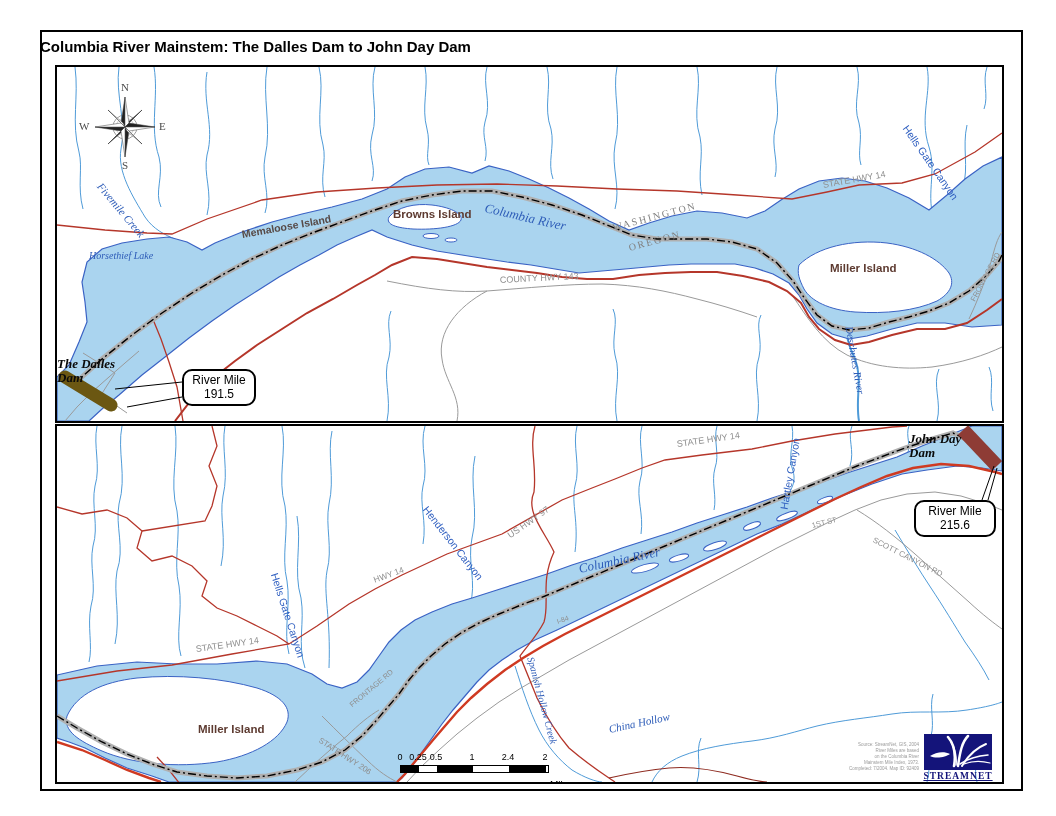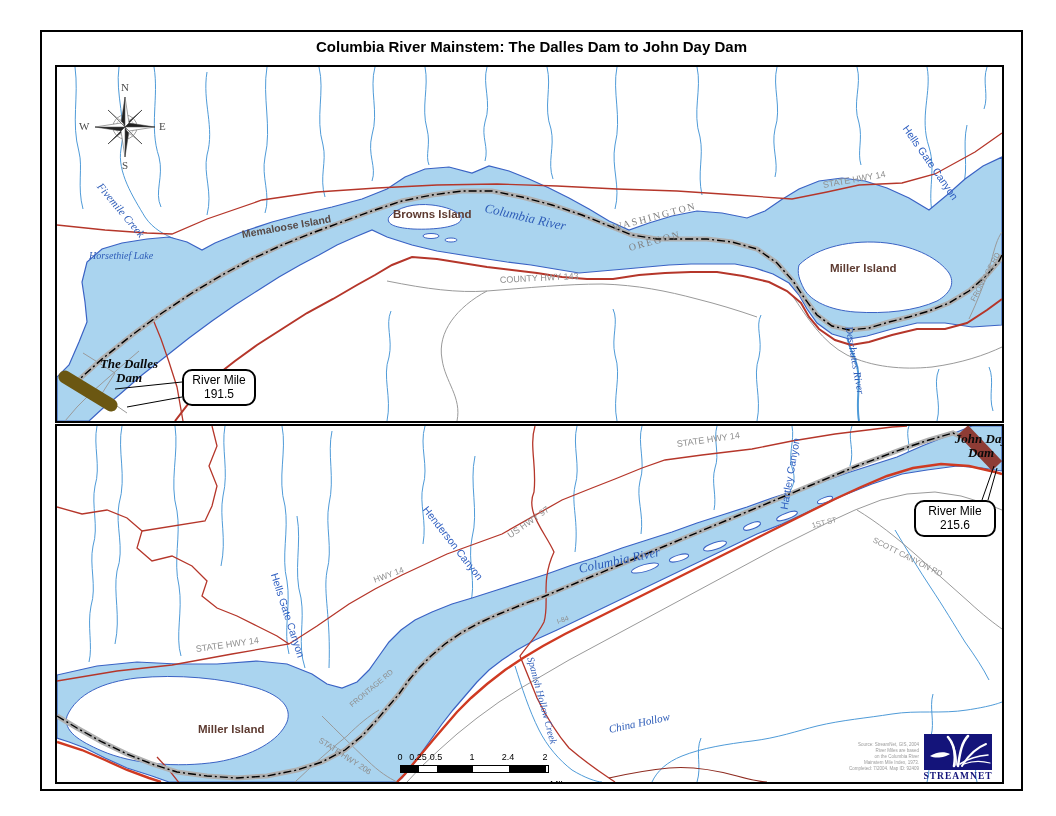--- a/index.html
+++ b/index.html
@@ -1,46 +1,46 @@
 <!DOCTYPE html>
 <html><head>
 <meta charset="utf-8">
 <style>
   html,body{margin:0;padding:0;background:#fff;}
   #page{position:relative;width:1056px;height:816px;background:#fff;overflow:hidden;
         font-family:"Liberation Sans",sans-serif;}
   #frame{position:absolute;left:40px;top:30px;width:979px;height:757px;border:2px solid #000;background:#fff;}
-  #title{position:absolute;left:40px;top:38px;width:983px;text-align:center;
+  #title{position:absolute;left:40px;top:38px;width:983px;text-align:left;
          font-size:15px;font-weight:bold;color:#000;font-family:"Liberation Sans",sans-serif;}
   .panel{position:absolute;left:55px;width:945px;border:2px solid #000;background:#fff;overflow:hidden;}
   #panel-top{top:65px;height:354px;}
   #panel-bottom{top:424px;height:356px;}
   .panel svg{position:absolute;left:0;top:0;}
   .lbl{position:absolute;white-space:nowrap;transform-origin:left center;line-height:1.05;}
   .wlbl{color:#2d5cb8;font-family:"Liberation Serif",serif;font-style:italic;}
   .clbl{color:#2f5fc0;font-family:"Liberation Sans",sans-serif;}
   .glbl{color:#8f8f8f;font-family:"Liberation Sans",sans-serif;}
   .ilbl{color:#5d3a30;font-weight:bold;font-family:"Liberation Sans",sans-serif;}
   .slbl{color:#808080;font-family:"Liberation Serif",serif;letter-spacing:2px;}
   .damlbl{color:#0a0a0a;font-weight:bold;font-style:italic;font-family:"Liberation Serif",serif;
-          text-align:center;font-size:13px;line-height:1.1;margin-left:28px;}
+          font-size:13px;line-height:1.1;}
   .callout{position:absolute;background:#fff;border:2px solid #000;border-radius:10px;
            text-align:center;font-size:12px;color:#000;padding:2px 6px;line-height:1.2;
            font-family:"Liberation Sans",sans-serif;}
   .compass-letter{position:absolute;font-family:"Liberation Serif",serif;color:#4a4a4a;font-size:11px;}
   
   #scalebar{position:absolute;left:338px;top:326px;width:185px;height:26px;font-size:9px;color:#000;}
   #scalebar .tick{position:absolute;top:0;transform:translateX(-50%);}
   #sbar{position:absolute;left:5px;top:13px;width:147px;height:6px;border:1px solid #000;display:flex;}
   #sbar div{height:100%;}
   #miles{position:absolute;left:155px;top:12px;font-size:10px;margin-top:16px;}
   
   #logo{position:absolute;left:867px;top:308px;width:68px;height:36px;background:#14147a;}
   #logo-text{position:absolute;left:861px;top:345px;width:80px;text-align:center;color:#14147a;
-             font-family:"Liberation Serif",serif;font-weight:bold;font-size:9.5px;letter-spacing:1px;}
+             font-family:"Liberation Serif",serif;font-weight:bold;font-size:9.5px;letter-spacing:1px;text-decoration:underline;}
   #attrib{position:absolute;left:742px;top:316px;width:120px;text-align:right;
           font-size:4.5px;line-height:6px;color:#9a9a9a;}
 </style>
 </head>
 <body>
 
 <div id="page">
   <div id="frame"></div>
   <div id="title">Columbia River Mainstem: The Dalles Dam to John Day Dam</div>
 

